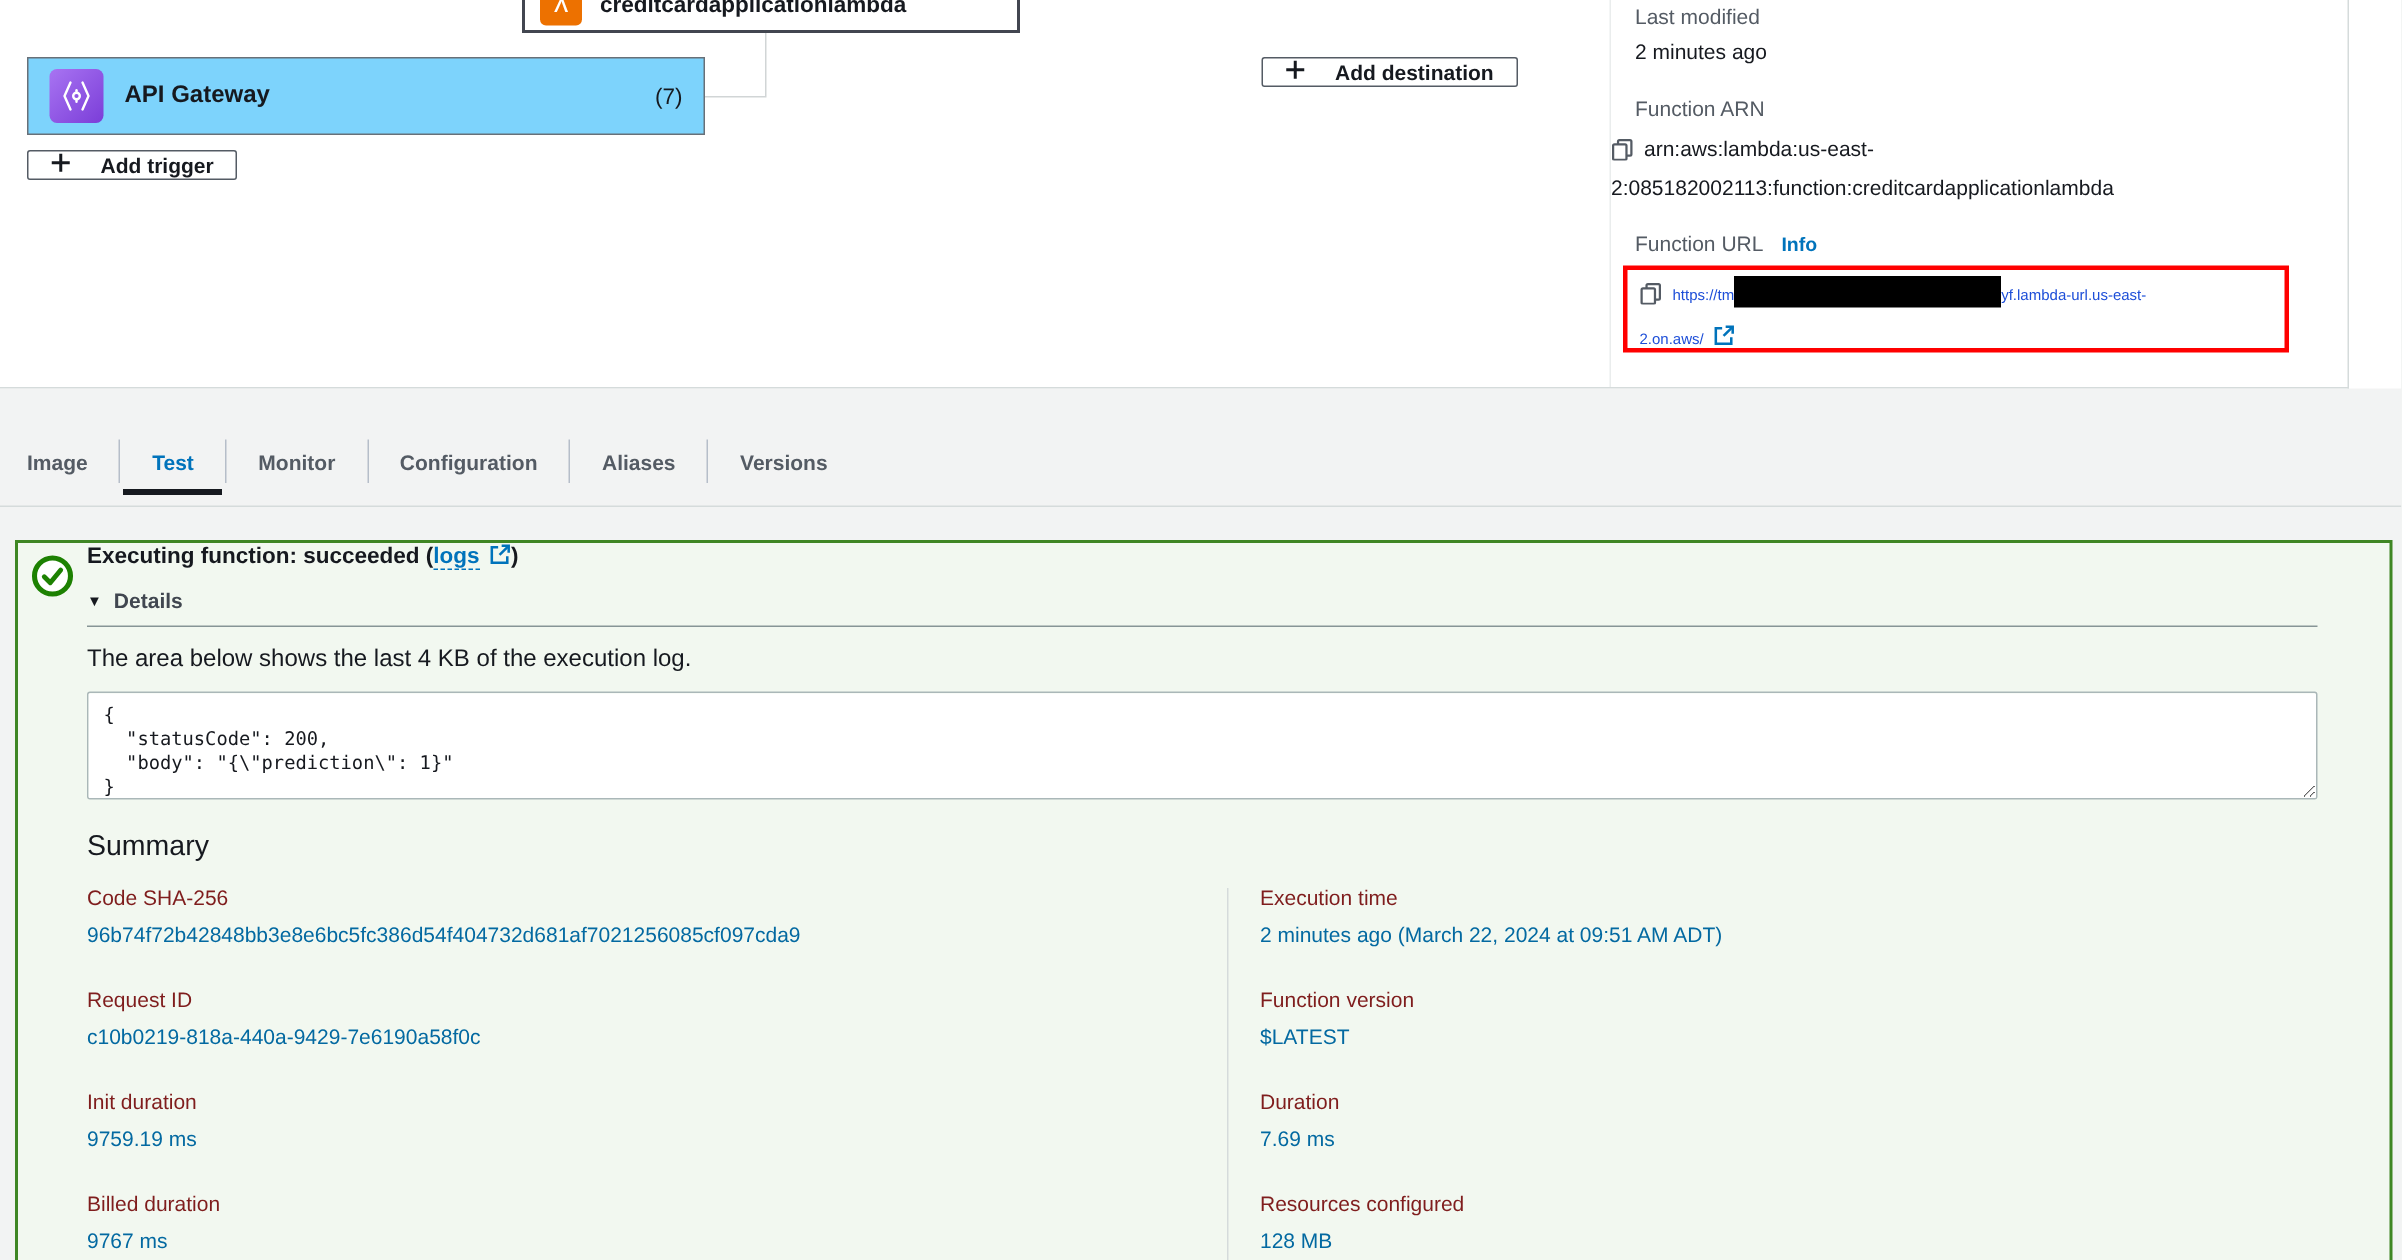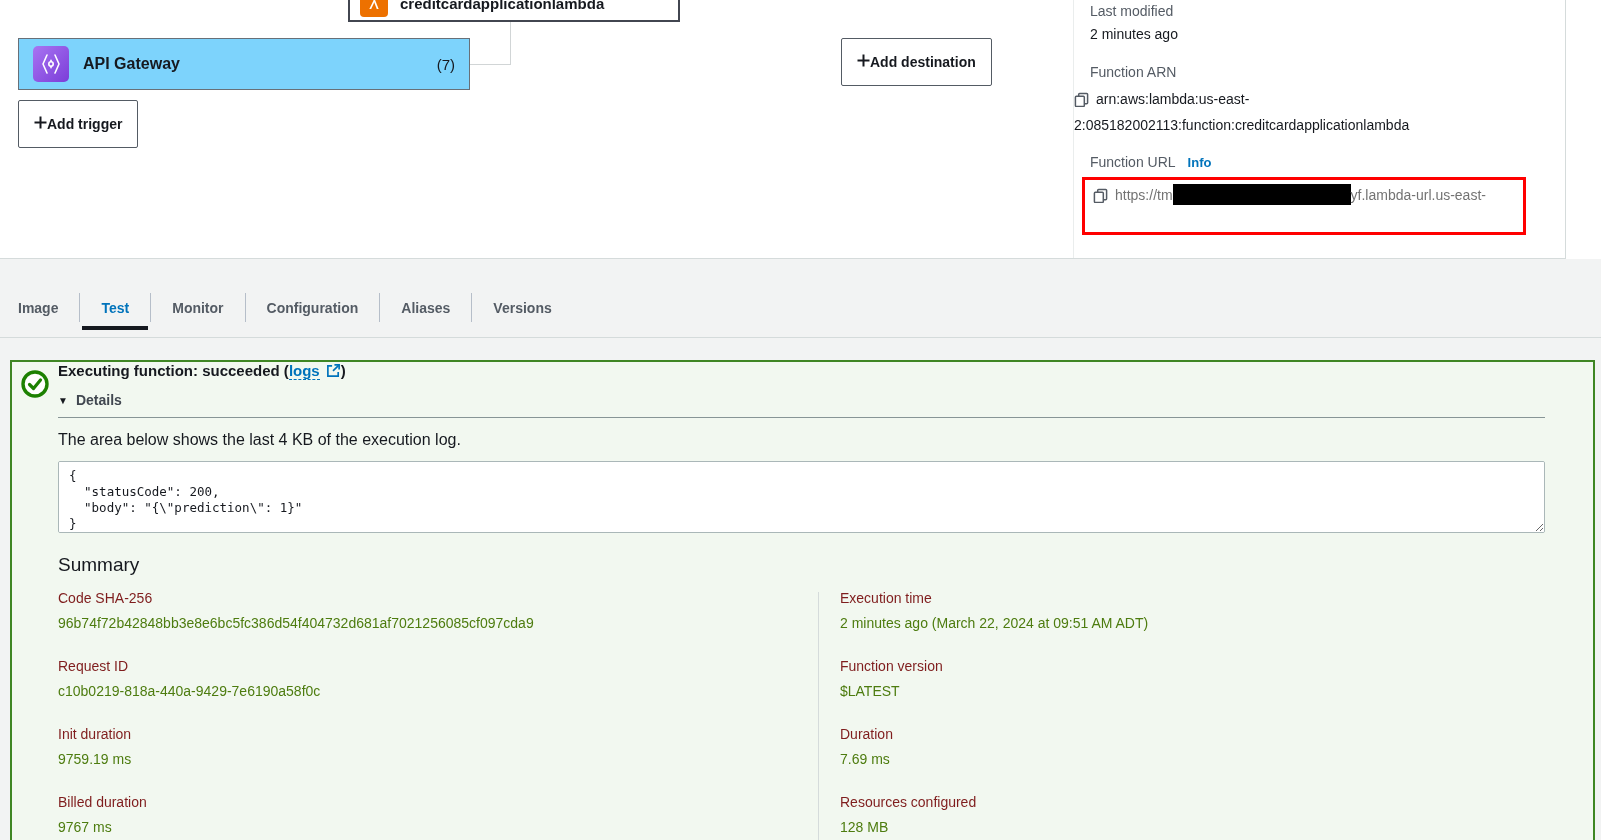--- a/index.html
+++ b/index.html
@@ -23,42 +23,42 @@
   .conn-v { position:absolute; left:510px; top:22px; width:1px; height:42px; background:#d1d5d6; }
   .conn-h { position:absolute; left:470px; top:64px; width:41px; height:1px; background:#d1d5d6; }
 
   .apigw-node { position:absolute; left:18px; top:38px; width:452px; height:52px; background:#7dd3fc;
     border:1px solid #687078; display:flex; align-items:center; gap:14px; padding:0 14px; }
   .apigw-icon { width:36px; height:36px; border-radius:5px; flex:0 0 auto;
     background:linear-gradient(135deg,#a874f2 0%,#7b3dd8 100%); display:flex; align-items:center; justify-content:center; }
   .apigw-node .nlabel { font-weight:700; font-size:16px; }
   .apigw-node .count { margin-left:auto; font-size:15px; color:#16191f; }
 
-  .btn { display:inline-flex; align-items:center; gap:0; height:48px; padding:0 15px;
+  .btn { display:inline-flex; align-items:center; gap:20px; height:20px; padding:0 15px;
     background:#fff; border:1px solid #545b64; border-radius:2px;
     font-weight:700; font-size:14px; color:#16191f; cursor:pointer; white-space:nowrap; }
   .btn-add-trigger { position:absolute; left:18px; top:100px; }
   .btn-add-destination { position:absolute; left:841px; top:38px; }
 
   .panel-divider { position:absolute; left:1073px; top:0; width:1px; height:258px; background:#eaeded; }
 
   .details-panel { position:absolute; left:1072px; top:0; width:492px; height:258px; font-size:14px; }
   .dp-label { color:#545b64; margin-left:18px; }
   .dp-value { color:#16191f; margin-left:18px; }
   .lbl-lastmod { position:absolute; top:3px; }
   .val-lastmod { position:absolute; top:26px; }
   .lbl-arn { position:absolute; top:64px; }
   .arn-row { position:absolute; top:88px; left:2px; width:478px; line-height:23px; color:#16191f; }
   .copy-icon { display:inline-block; vertical-align:-3px; margin-right:7px; }
   .lbl-url-row { position:absolute; top:154px; }
   .info-link { color:#0073bb; font-weight:700; font-size:13px; margin-left:12px; text-decoration:none; }
   .url-redbox { position:absolute; left:10px; top:177px; width:444px; height:58px;
     border:3px solid #ff0000; padding:2px 8px 0 8px; overflow:hidden; }
   .url-line1 { white-space:nowrap; line-height:26px; }
-  .url-link { color:#737373; text-decoration:none; font-size:14px; }
+  .url-link { color:#1d4ed8; text-decoration:none; font-size:10px; }
   .redaction-bar { display:inline-block; width:178px; height:21px; background:#000; vertical-align:-5px; }
   .url-line2 { line-height:26px; }
   .ext-icon { display:inline-block; vertical-align:-2px; margin-left:6px; }
 
   
   .tabstrip { position:absolute; left:0; top:259px; width:1601px; height:79px; }
   .tabstrip .strip-border { position:absolute; left:0; bottom:0; width:1601px; height:1px; background:#d5dbdb; }
   .tabs { position:absolute; left:0; top:22px; display:flex; align-items:stretch; height:53px; }
   .tab { display:flex; align-items:center; padding:0 21px; font-size:14px; font-weight:700;
     color:#545b64; cursor:pointer; position:relative; height:100%; }
@@ -81,21 +81,21 @@
   .log-box { display:block; margin-top:12px; width:100%; height:72px; background:#fff;
     border:1px solid #aab7b8; border-radius:2px; resize:both; overflow:auto;
     font-family:"DejaVu Sans Mono", monospace; font-size:12.5px; line-height:16px; color:#16191f; padding:6px 10px; }
   .summary-title { margin-top:21px; font-size:19px; color:#16191f; font-weight:400; }
   .summary-grid { position:relative; margin-top:14px; display:flex; }
   .sum-col-left { width:760px; }
   .sum-divider { position:absolute; left:760px; top:2px; bottom:-80px; width:1px; background:#d5dbdb; }
   .sum-col-right { padding-left:22px; }
   .field { margin-bottom:25px; }
   .field .f-label { font-size:14px; color:#7f1d1d; margin-bottom:7px; }
-  .field .f-value { font-size:14px; color:#4d7c0f; line-height:20px; }
+  .field .f-value { font-size:14px; color:#0369a1; line-height:20px; }
 </style>
 </head>
 <body>
 
 <div class="page">
   <div class="top-bg"></div>
 
   <div class="overview">
     <div class="conn-v"></div>
     <div class="conn-h"></div>
@@ -161,20 +161,29 @@
 
       <div class="url-redbox">
         <div class="url-line1">
           <span class="copy-icon">
             <svg width="15" height="15" viewBox="0 0 16 16" fill="none" stroke="#545b64" stroke-width="1.6">
                 <rect x="5" y="1.5" width="9.5" height="11" rx="1"></rect>
                 <rect x="1.5" y="4.5" width="9.5" height="11" rx="1" fill="#ffffff"></rect>
               </svg>
           </span><a class="url-link" href="#"><span>https://tm</span><span class="redaction-bar"></span><span>yf.lambda-url.us-east-</span></a>
         </div>
+        <div class="url-line2">
+          <a class="url-link" href="#"><span>2.on.aws/</span></a><span class="ext-icon">
+            <svg width="15" height="15" viewBox="0 0 16 16" fill="none" stroke="#0073bb" stroke-width="1.8">
+                <path d="M13 9.5V14H2V3h4.5"></path>
+                <path d="M9 2h5v5"></path>
+                <path d="M14 2L7.5 8.5"></path>
+              </svg>
+          </span>
+        </div>
       </div>
     </div>
   </div>
 
   <div class="tabstrip">
     <div class="tabs">
       <div class="tab">
           <span>Image</span>
         </div>
       <div class="tab-sep"></div>

